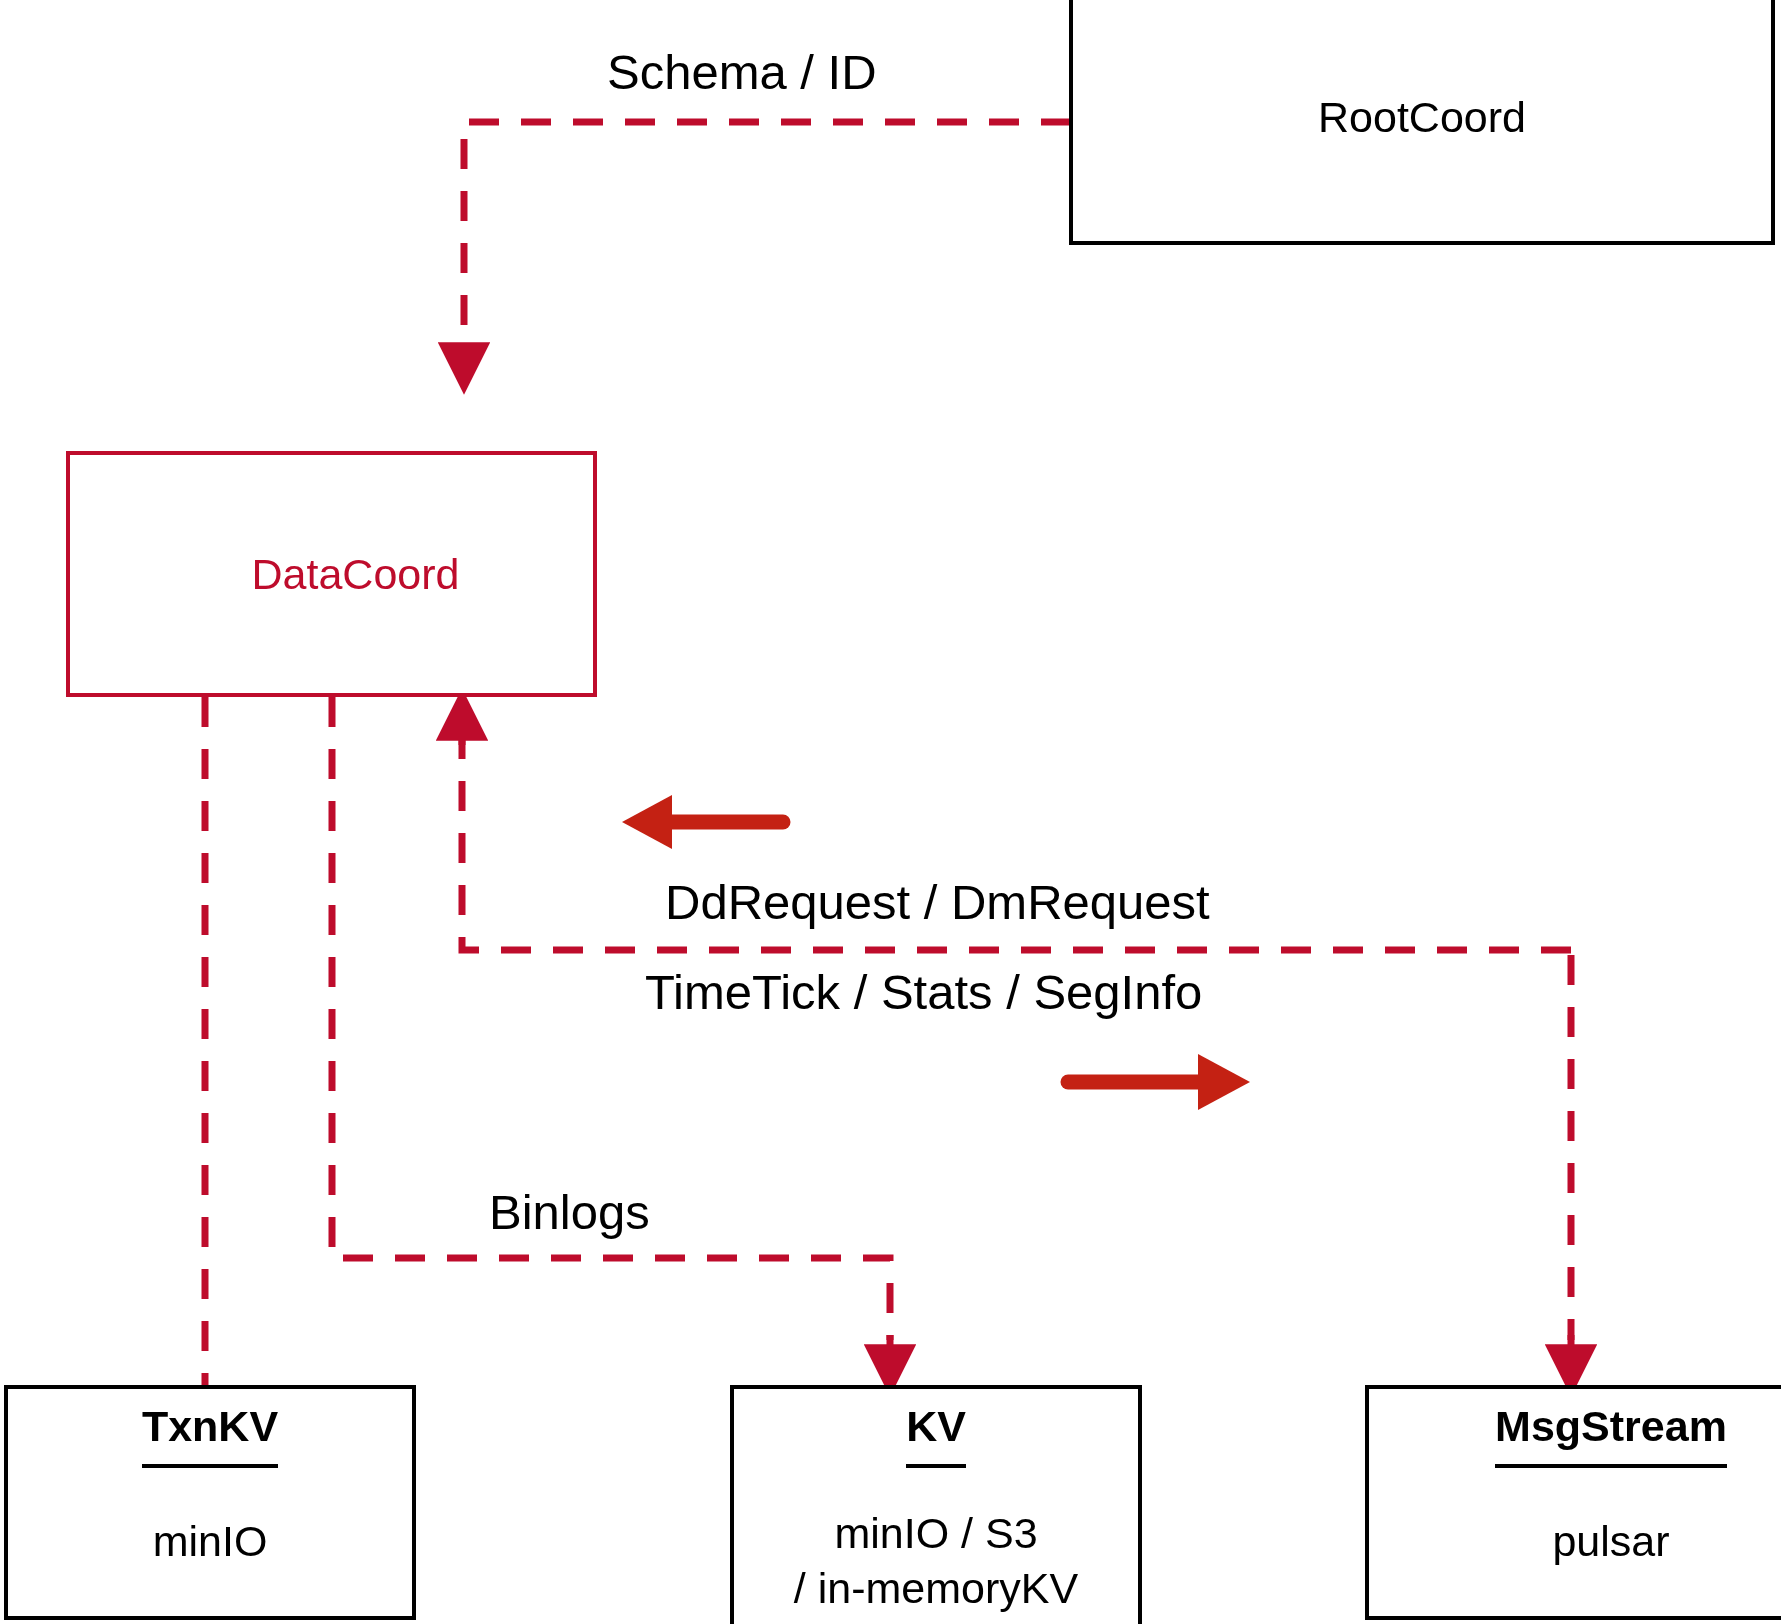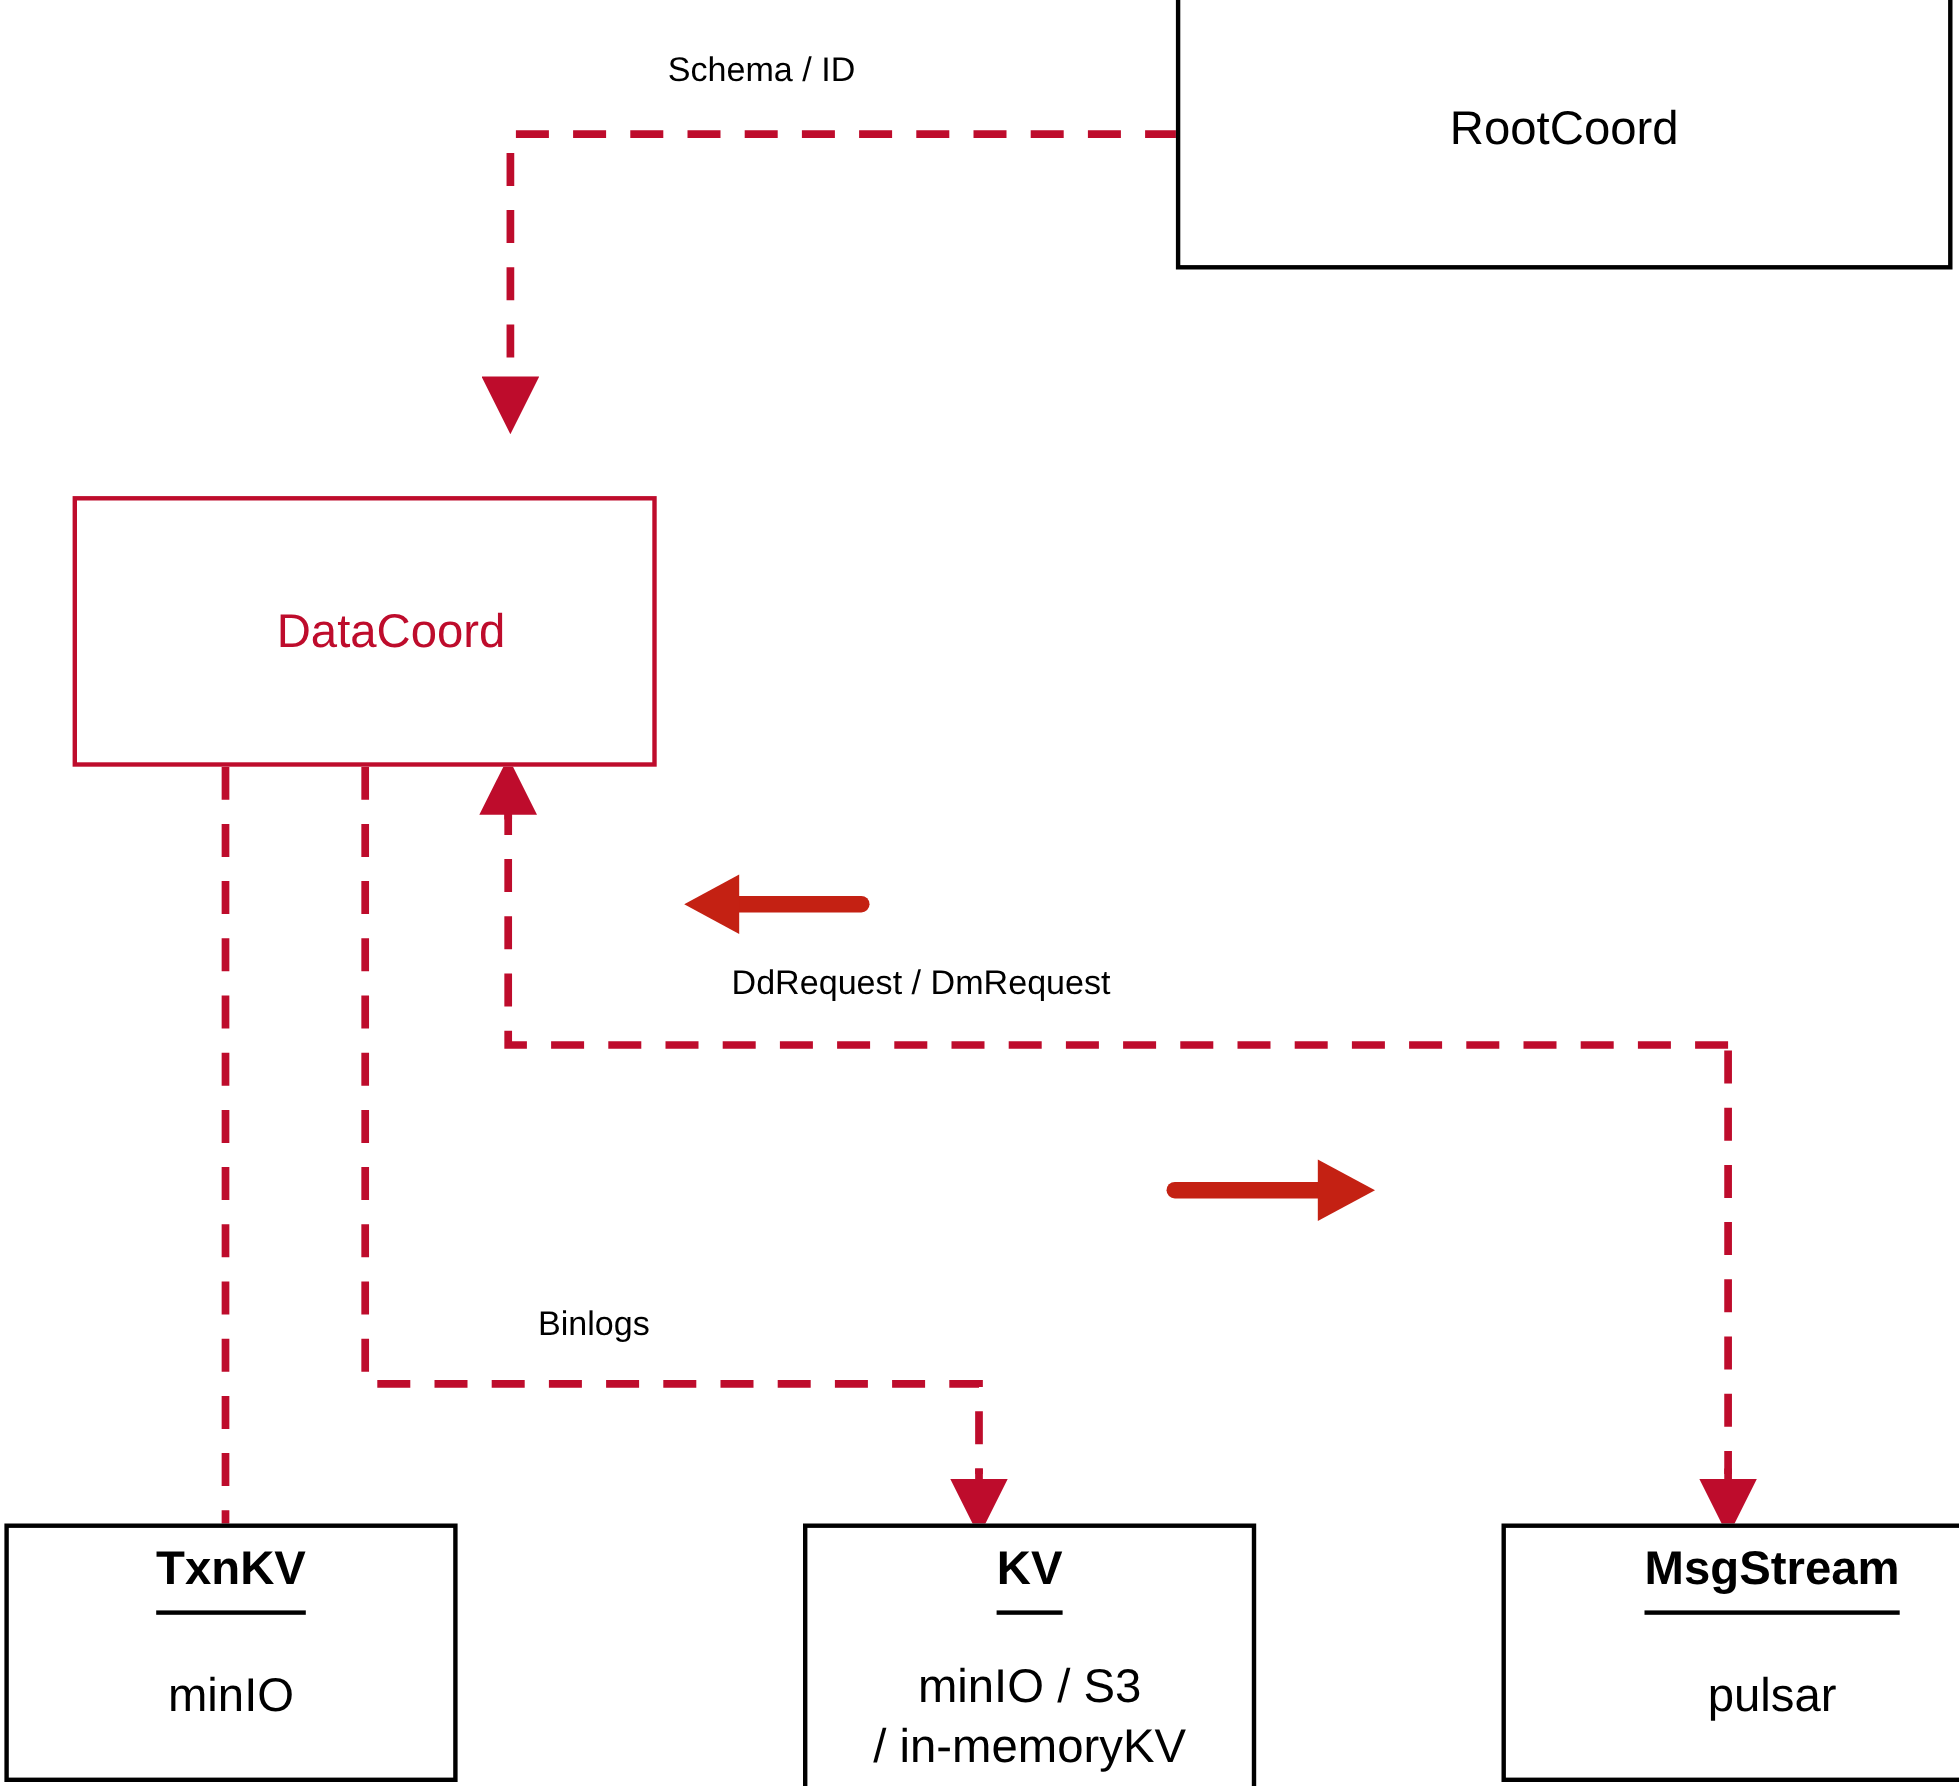--- a/index.html
+++ b/index.html
@@ -77,21 +77,21 @@
   .simple-box span {
     font-size: 43px;
     line-height: 1;
     white-space: nowrap;
   }
   .simple-box span.black-text { color: #000000; }
   .simple-box span.red-text   { color: #BE0C2C; }
 
   .edge-label {
     position: absolute;
-    font-size: 31px;
+    font-size: 49px;
     color: #000000;
     white-space: nowrap;
     line-height: 1;
   }
 </style>
 </head>
 <body>
 
 <div id="canvas">
 
@@ -170,16 +170,17 @@
     </div>
     <div class="compart-body">
       <span>pulsar</span>
     </div>
   </div>
 
   <div class="edge-label" style="left:607px; top:48px;">Schema / ID</div>
 
   <div class="edge-label" style="left:665px; top:878px;">DdRequest / DmRequest</div>
 
+  <div class="edge-label" style="left:645px; top:968px;">TimeTick / Stats / SegInfo</div>
 
   <div class="edge-label" style="left:489px; top:1188px;">Binlogs</div>
 
 </div>
 
 </body></html>

